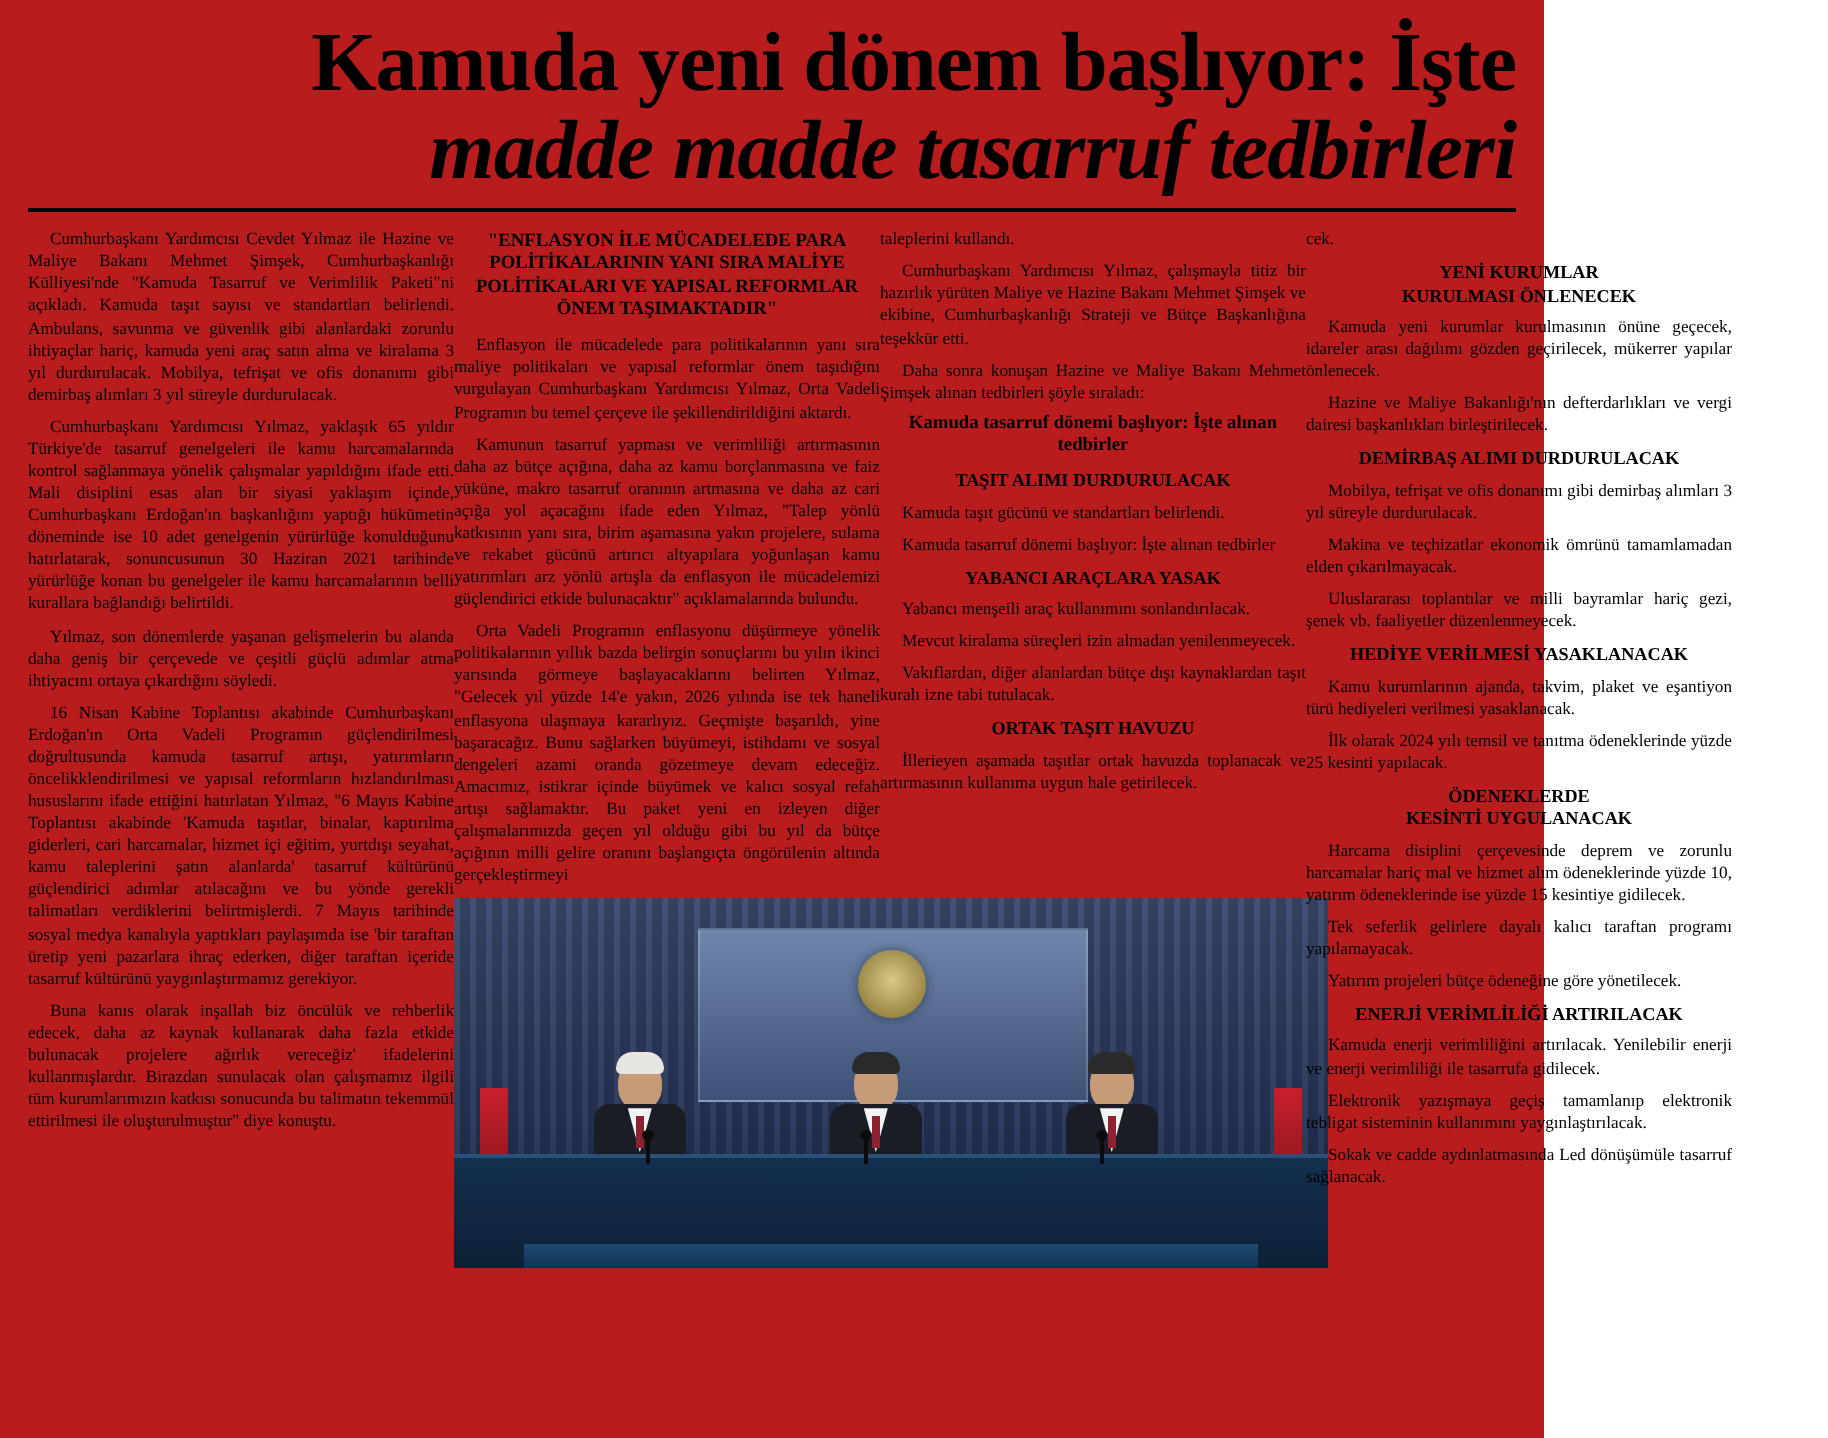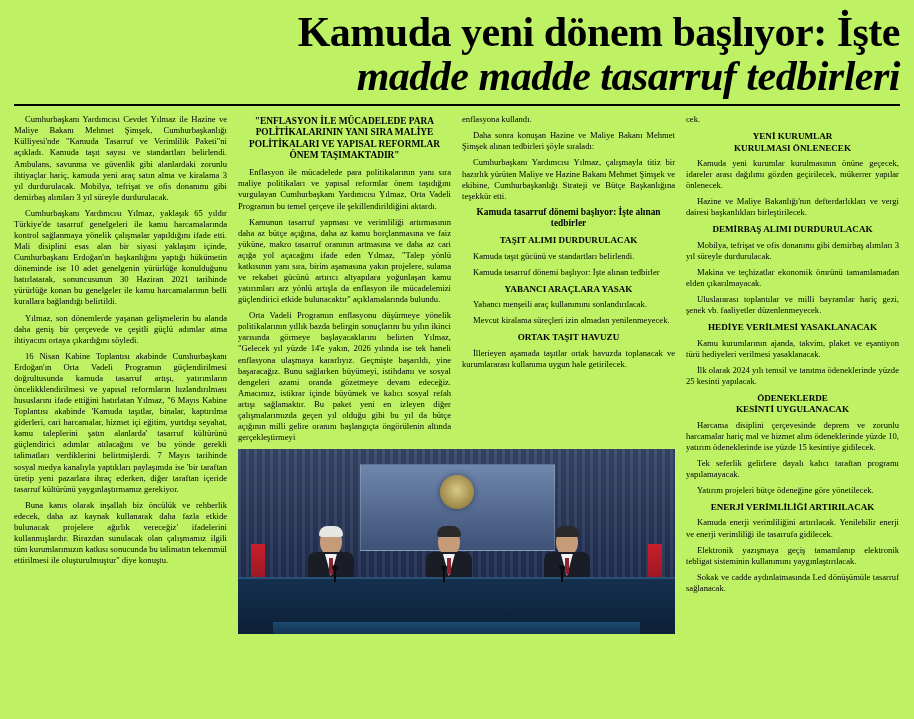--- a/index.html
+++ b/index.html
@@ -9,23 +9,23 @@
   }
   body {
     width: 914px;
     height: 719px;
     overflow: hidden;
     font-family: "Liberation Serif", serif;
     color: #000000;
   }
   .page {
     position: relative;
-    width: 914px;
+    width: 772px;
     height: 719px;
-    background: #bef264;
+    background: #b91c1c;
     box-sizing: border-box;
     padding: 6px 14px 0 14px;
   }
   
   .headline {
     font-family: "Liberation Serif", serif;
     font-weight: bold;
     font-size: 42px;
     line-height: 1.05;
     letter-spacing: -0.5px;
@@ -35,21 +35,20 @@
   }
   .headline .l1 { display: block; }
   .headline .l2 { display: block; font-style: italic; }
   .rule {
     border-bottom: 2px solid #000;
     margin: 2px 0 8px 0;
   }
   
   .cols {
     display: flex;
-    gap: 11px;
     align-items: flex-start;
   }
   .col {
     width: 213px;
     flex: 0 0 213px;
     position: relative;
   }
   p {
     margin: 0 0 5px 0;
     font-size: 8.6px;
@@ -271,36 +270,37 @@
         <div class="ph-desk">
           <div class="ph-deskfront"></div>
         </div>
         <div class="ph-mic" style="left:22%"></div>
         <div class="ph-mic" style="left:47%"></div>
         <div class="ph-mic" style="left:74%"></div>
       </div>
     </div>
 
     <div class="col">
-      <p class="noind">enflasyona kullandı.</p>
+      <p class="noind">taleplerini kullandı.</p>
+      <p>Cumhurbaşkanı Yardımcısı Yılmaz, çalışmayla titiz bir hazırlık yürüten Maliye ve Hazine Bakanı Mehmet Şimşek ve ekibine, Cumhurbaşkanlığı Strateji ve Bütçe Başkanlığına teşekkür etti.</p>
       <p>Daha sonra konuşan Hazine ve Maliye Bakanı Mehmet Şimşek alınan tedbirleri şöyle sıraladı:</p>
-      <p>Cumhurbaşkanı Yardımcısı Yılmaz, çalışmayla titiz bir hazırlık yürüten Maliye ve Hazine Bakanı Mehmet Şimşek ve ekibine, Cumhurbaşkanlığı Strateji ve Bütçe Başkanlığına teşekkür etti.</p>
 
       <div class="kicker">Kamuda tasarruf dönemi başlıyor: İşte alınan tedbirler</div>
 
       <div class="subhead">TAŞIT ALIMI DURDURULACAK</div>
       <p>Kamuda taşıt gücünü ve standartları belirlendi.</p>
       <p>Kamuda tasarruf dönemi başlıyor: İşte alınan tedbirler</p>
 
       <div class="subhead">YABANCI ARAÇLARA YASAK</div>
       <p>Yabancı menşeili araç kullanımını sonlandırılacak.</p>
       <p>Mevcut kiralama süreçleri izin almadan yenilenmeyecek.</p>
+      <p>Vakıflardan, diğer alanlardan bütçe dışı kaynaklardan taşıt kuralı izne tabi tutulacak.</p>
 
       <div class="subhead">ORTAK TAŞIT HAVUZU</div>
-      <p>İllerieyen aşamada taşıtlar ortak havuzda toplanacak ve kurumlararası kullanıma uygun hale getirilecek.</p>
+      <p>İllerieyen aşamada taşıtlar ortak havuzda toplanacak ve artırmasının kullanıma uygun hale getirilecek.</p>
     </div>
 
     <div class="col">
       <p class="noind">cek.</p>
 
       <div class="subhead" style="white-space:pre-line">YENİ KURUMLAR
 KURULMASI ÖNLENECEK</div>
       <p>Kamuda yeni kurumlar kurulmasının önüne geçecek, idareler arası dağılımı gözden geçirilecek, mükerrer yapılar önlenecek.</p>
       <p>Hazine ve Maliye Bakanlığı'nın defterdarlıkları ve vergi dairesi başkanlıkları birleştirilecek.</p>
 

